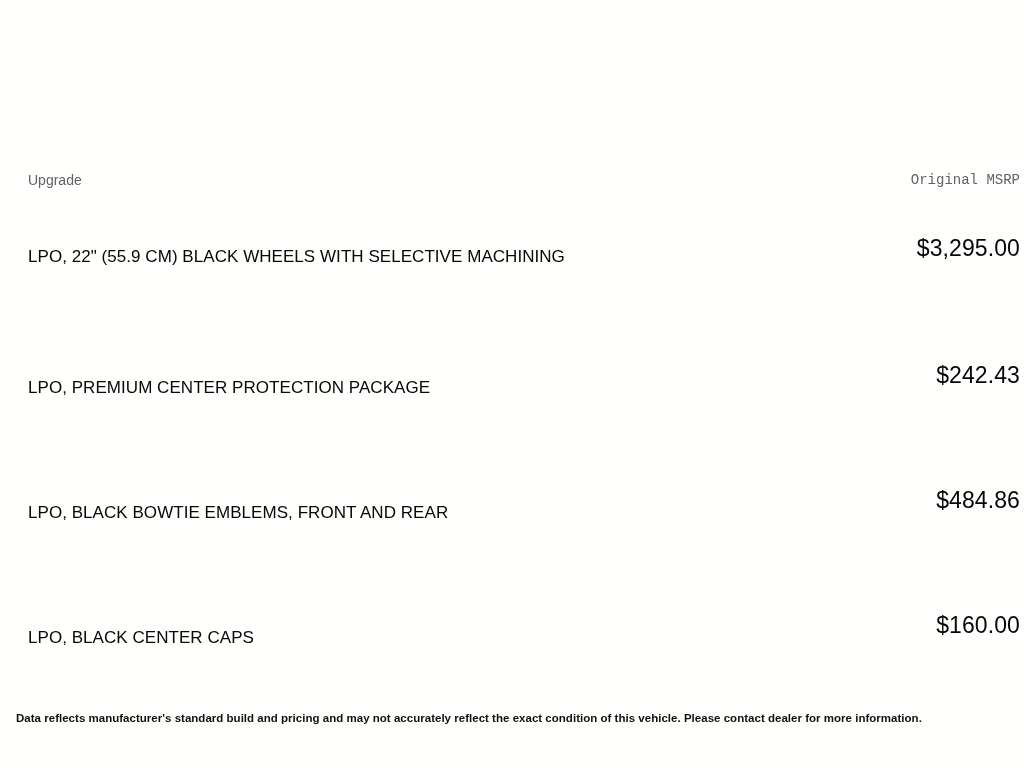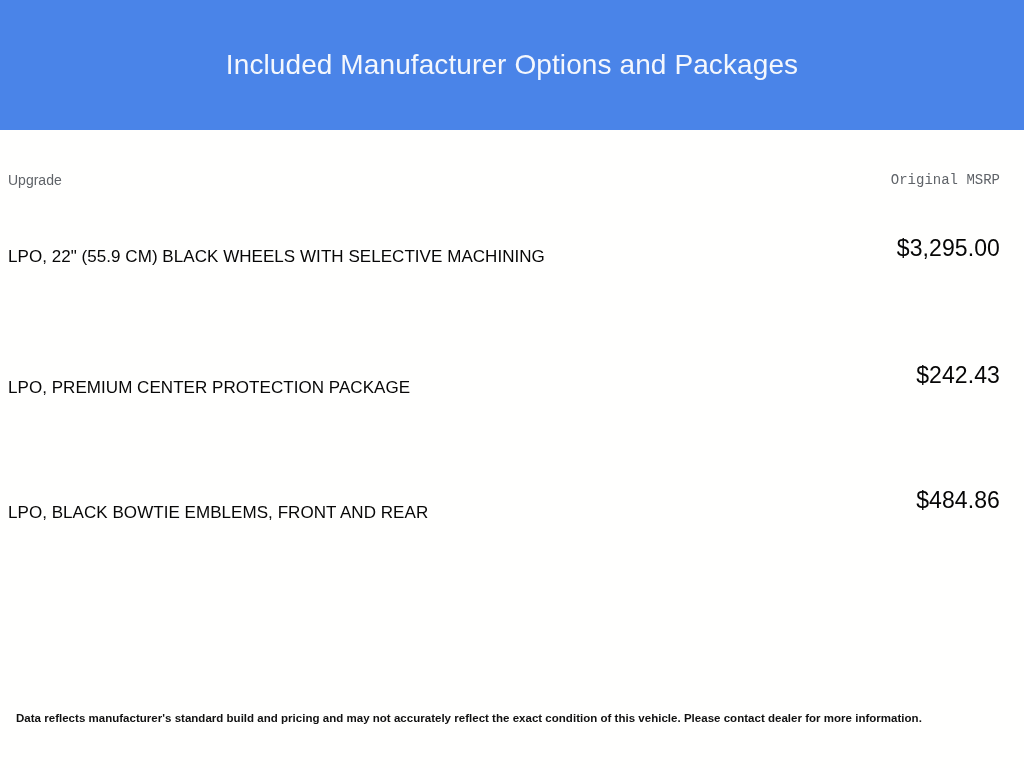--- a/index.html
+++ b/index.html
@@ -43,21 +43,21 @@
     white-space: nowrap;
   }
 
   
   .table-wrap {
     position: absolute;
     left: 0;
     top: 130px;
     width: 1024px;
     height: 638px;
-    padding: 0 8px;
+    padding: 0 28px;
     box-sizing: border-box;
   }
 
   table.options-table {
     width: 992px;
     border-collapse: collapse;
     table-layout: fixed;
   }
 
   table.options-table col.c-label { width: 680px; }
@@ -113,23 +113,20 @@
     line-height: 1.3;
     letter-spacing: 0.02px;
     white-space: nowrap;
   }
 </style>
 </head>
 <body>
 
 <div class="page">
 
-  <div class="banner">
-    <div class="banner-title">Included Manufacturer Options and Packages</div>
-  </div>
 
   <div class="table-wrap">
     <table class="options-table">
       <colgroup>
         <col class="c-label">
         <col class="c-price">
       </colgroup>
       <thead>
         <tr>
           <th class="th-label">Upgrade</th>
@@ -142,19 +139,23 @@
           <td class="cell-price"><span class="money">$3,295.00</span></td>
         </tr>
         <tr>
           <td class="cell-label">LPO, PREMIUM CENTER PROTECTION PACKAGE</td>
           <td class="cell-price"><span class="money">$242.43</span></td>
         </tr>
         <tr>
           <td class="cell-label">LPO, BLACK BOWTIE EMBLEMS, FRONT AND REAR</td>
           <td class="cell-price"><span class="money">$484.86</span></td>
         </tr>
+        <tr>
+          <td class="cell-label">LPO, BLACK CENTER CAPS</td>
+          <td class="cell-price"><span class="money">$160.00</span></td>
+        </tr>
       </tbody>
     </table>
   </div>
 
   <div class="disclaimer">Data reflects manufacturer's standard build and pricing and may not accurately reflect the exact condition of this vehicle. Please contact dealer for more information.</div>
 
 </div>
 
 </body></html>

